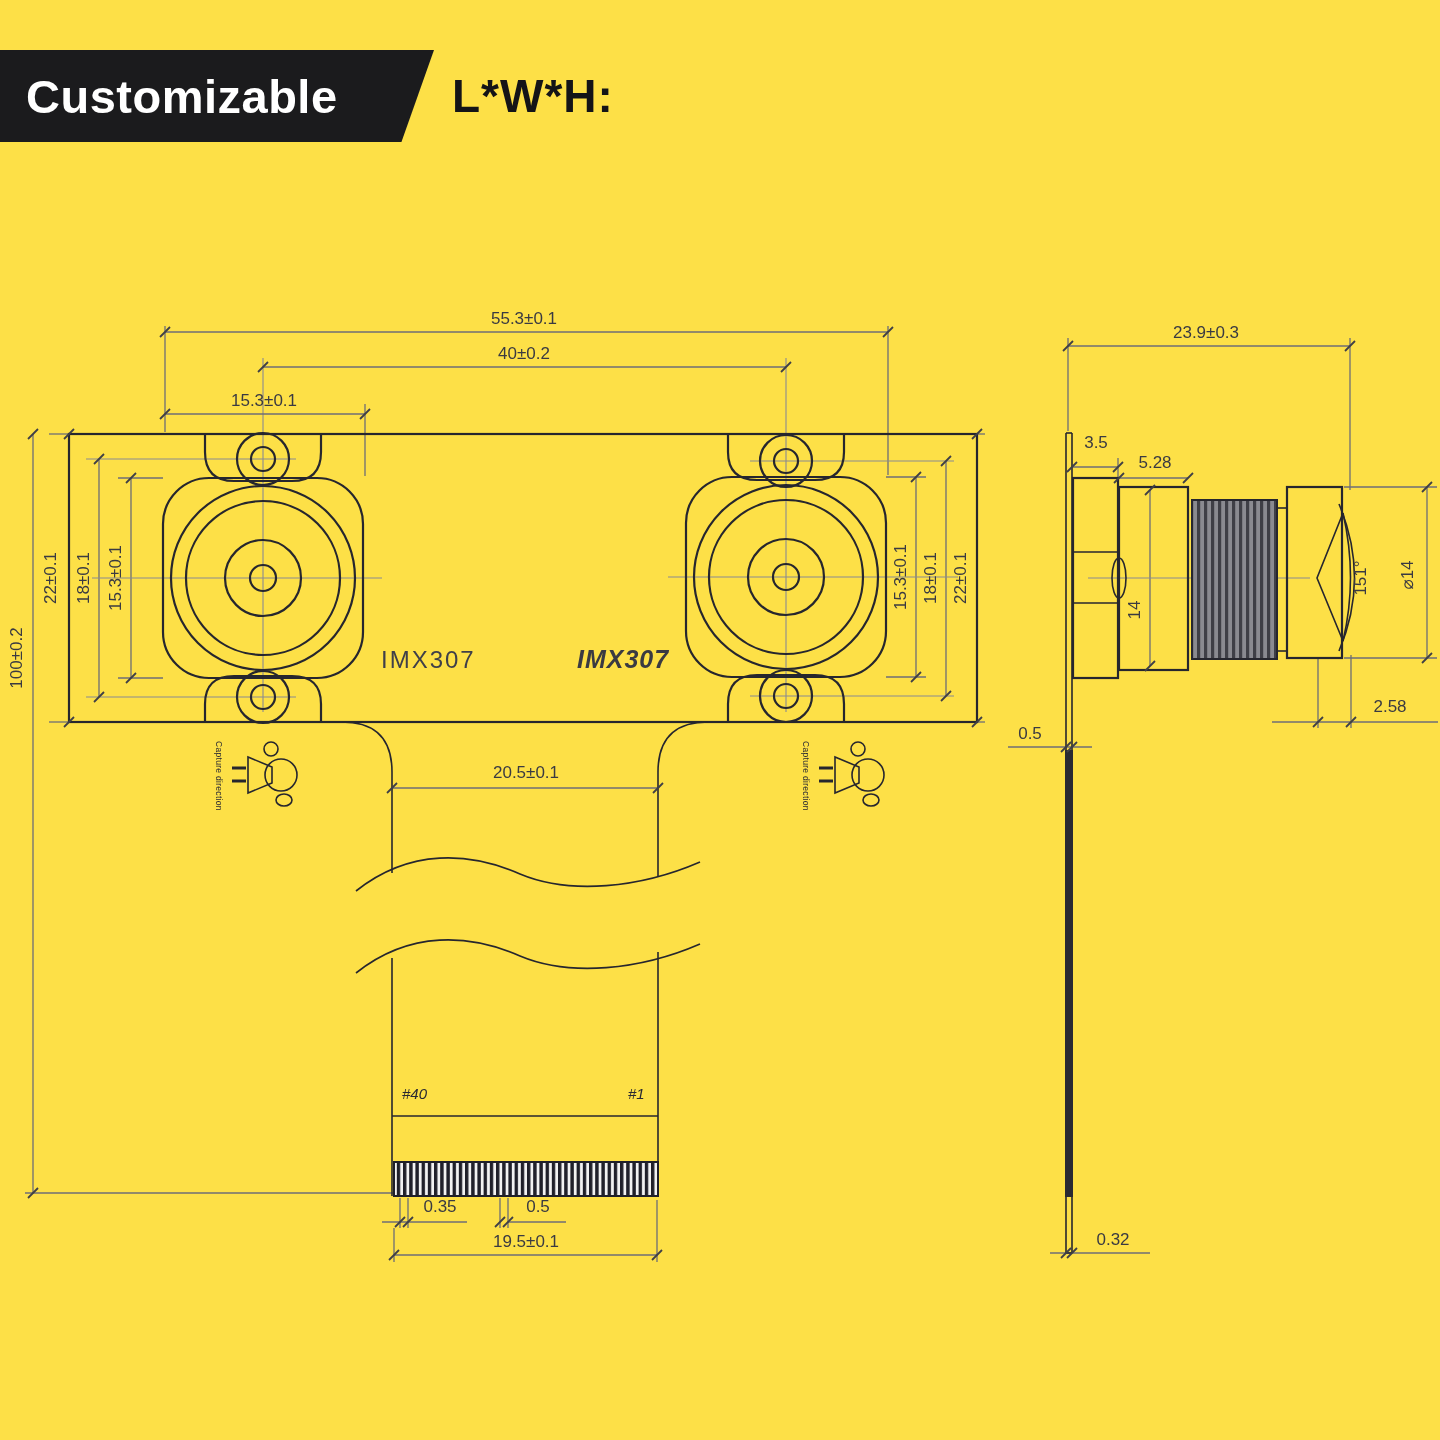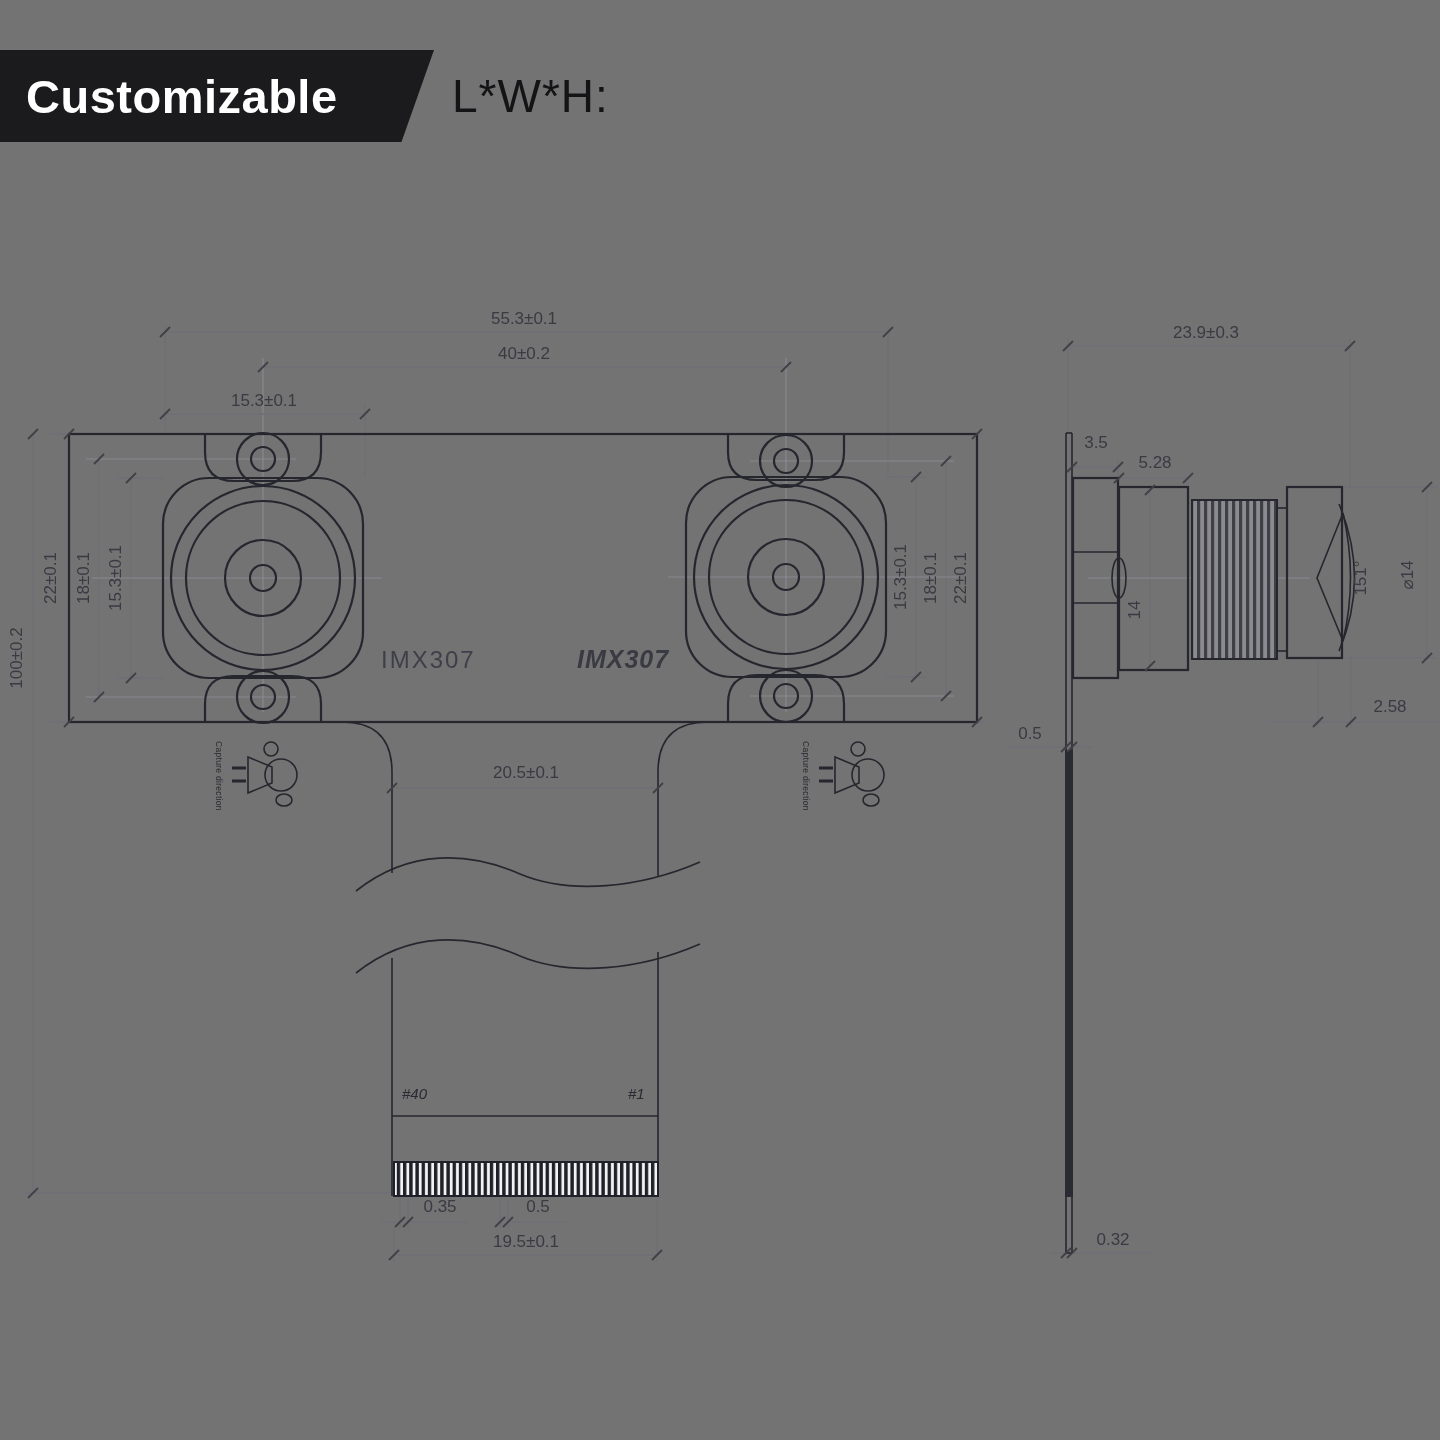--- a/index.html
+++ b/index.html
@@ -1,23 +1,23 @@
 <!DOCTYPE html>
 <html><head>
 <meta charset="utf-8">
 <style>
   html,body{margin:0;padding:0;background:#ffffff;}
-  #stage{position:relative;width:1440px;height:1440px;background:#737373;overflow:hidden;
+  #stage{position:relative;width:1440px;height:1440px;background:#fde047;overflow:hidden;
          font-family:"Liberation Sans",sans-serif;}
   
   #banner{position:absolute;left:0;top:50px;width:434px;height:92px;background:#1b1b1d;
           clip-path:polygon(0 0,100% 0,92.5% 100%,0 100%);display:flex;align-items:center;}
   #banner span{color:#ffffff;font-size:47px;font-weight:700;padding-left:26px;letter-spacing:0.5px;}
   #sizeline{position:absolute;left:452px;top:50px;height:92px;display:flex;align-items:center;
-            color:#141417;font-size:46px;font-weight:400;letter-spacing:1px;}
+            color:#141417;font-size:46px;font-weight:700;letter-spacing:1px;}
   
   svg{position:absolute;left:0;top:0;}
   .obj{stroke:#26262e;stroke-width:2.2;fill:none;}
   .objthin{stroke:#26262e;stroke-width:1.6;fill:none;}
   .dim{stroke:#6e6e76;stroke-width:1.3;fill:none;}
   .cl{stroke:#8a8a92;stroke-width:1.1;fill:none;}
   .tick{stroke:#3f3f46;stroke-width:1.8;}
   text{fill:#3a3a42;font-size:17px;font-family:"Liberation Sans",sans-serif;}
   .mid{text-anchor:middle;}
   .chip{font-size:24px;letter-spacing:2px;fill:#3f3f49;}

